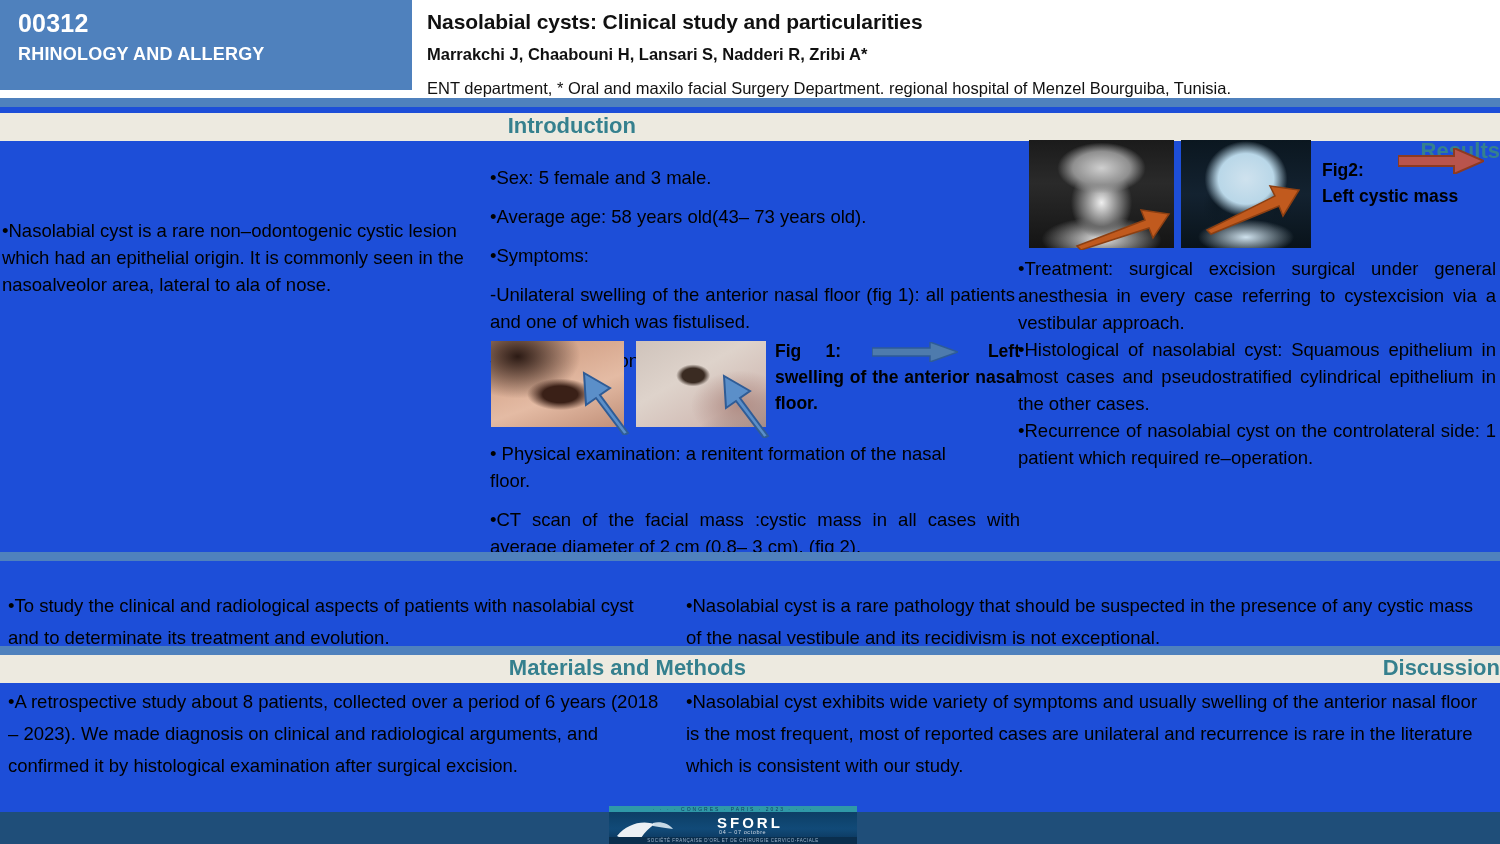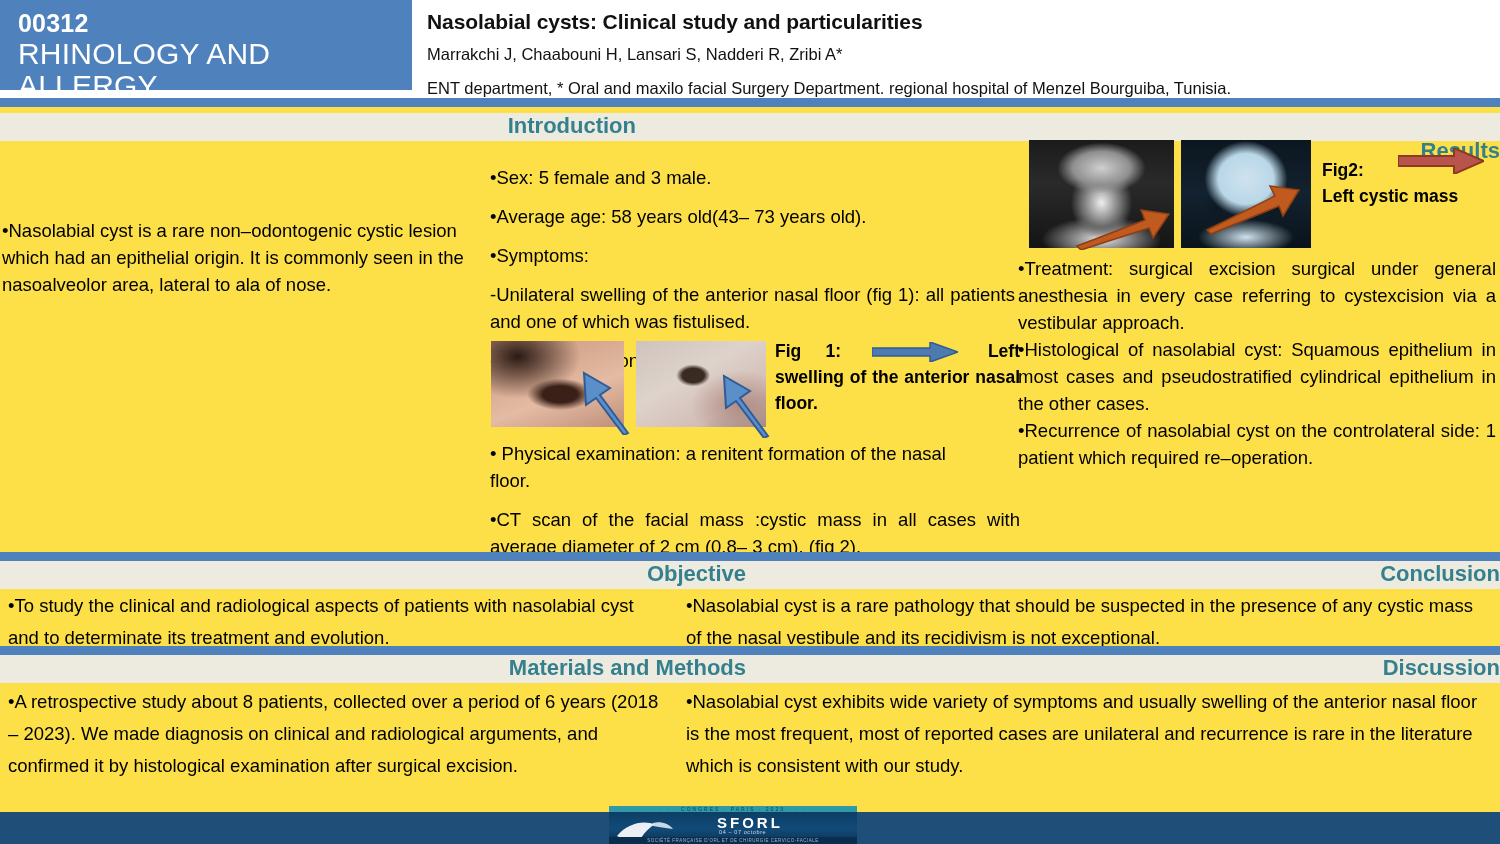--- a/index.html
+++ b/index.html
@@ -4,34 +4,34 @@
 <title>Nasolabial cysts poster</title>
 <style>
   html,body{margin:0;padding:0;}
   body{
     width:1500px;height:844px;
     background:#ffffff;
     font-family:"Liberation Sans", sans-serif;
     overflow:hidden;
     position:relative;
   }
-  .poster{position:absolute;inset:0;width:1500px;height:844px;background:#fde047;}
+  .poster{position:absolute;inset:0;width:1500px;height:844px;background:#1d4ed8;}
 
   
   .header{position:absolute;left:0;top:0;width:1500px;height:98px;background:#fff;}
   .idbox{
     position:absolute;left:0;top:0;width:412px;height:90px;
     background:#4F81BD;color:#fff;
     padding:8px 0 0 18px;box-sizing:border-box;
   }
   .idbox .num{font-size:25px;font-weight:bold;line-height:30px;letter-spacing:.2px;}
-  .idbox .track{font-size:30px;font-weight:normal;line-height:32px;letter-spacing:.2px;}
+  .idbox .track{font-size:18px;font-weight:bold;line-height:32px;letter-spacing:.2px;}
   .titleblock{position:absolute;left:427px;top:2px;width:1070px;}
   .ptitle{font-size:21px;color:#111;line-height:40px;font-weight:700;letter-spacing:-.1px;}
-  .pauthors{font-size:16.5px;color:#111;line-height:22px;margin-top:1px;}
+  .pauthors{font-size:16.5px;color:#111;line-height:22px;margin-top:1px;font-weight:bold;}
   .paffil{font-size:16.5px;color:#111;line-height:22px;margin-top:12px;}
 
   
   .bluebar{position:absolute;background:#4F81BD;height:9px;left:0;width:1500px;}
   .band{position:absolute;background:#EDEAE0;height:28px;left:0;width:1500px;}
   .band .sechdr{
     position:absolute;top:-1px;
     font-size:22px;font-weight:bold;color:#35808E;
     line-height:28px;text-align:right;
   }
@@ -197,24 +197,20 @@
     <div>Left cystic   mass</div>
   </div>
 
   <div class="col" id="resCol">
     <div class="body-text just" style="white-space:pre-line;">•Treatment: surgical excision surgical under general anesthesia in every case referring to cystexcision via a vestibular approach.
 •Histological of nasolabial cyst: Squamous epithelium in most cases and pseudostratified cylindrical epithelium in the other cases.
 •Recurrence of nasolabial cyst on the controlateral side: 1 patient which required re–operation.</div>
   </div>
 
   <div class="bluebar" style="top:552px;"></div>
-  <div class="band" style="top:561px;">
-    <div class="sechdr" style="left:0;width:746px;">Objective</div>
-    <div class="sechdr" style="left:746px;width:754px;">Conclusion</div>
-  </div>
 
   <div class="col" id="objCol">
     <div class="low-text">•To study the clinical and radiological aspects of patients with nasolabial cyst and to determinate its treatment and evolution.</div>
   </div>
   <div class="col" id="concCol">
     <div class="low-text">•Nasolabial cyst is a rare pathology that should be suspected in the presence of any cystic mass of the nasal vestibule and its recidivism is not exceptional.</div>
   </div>
 
   <div class="bluebar" style="top:646px;"></div>
   <div class="band" style="top:655px;">

